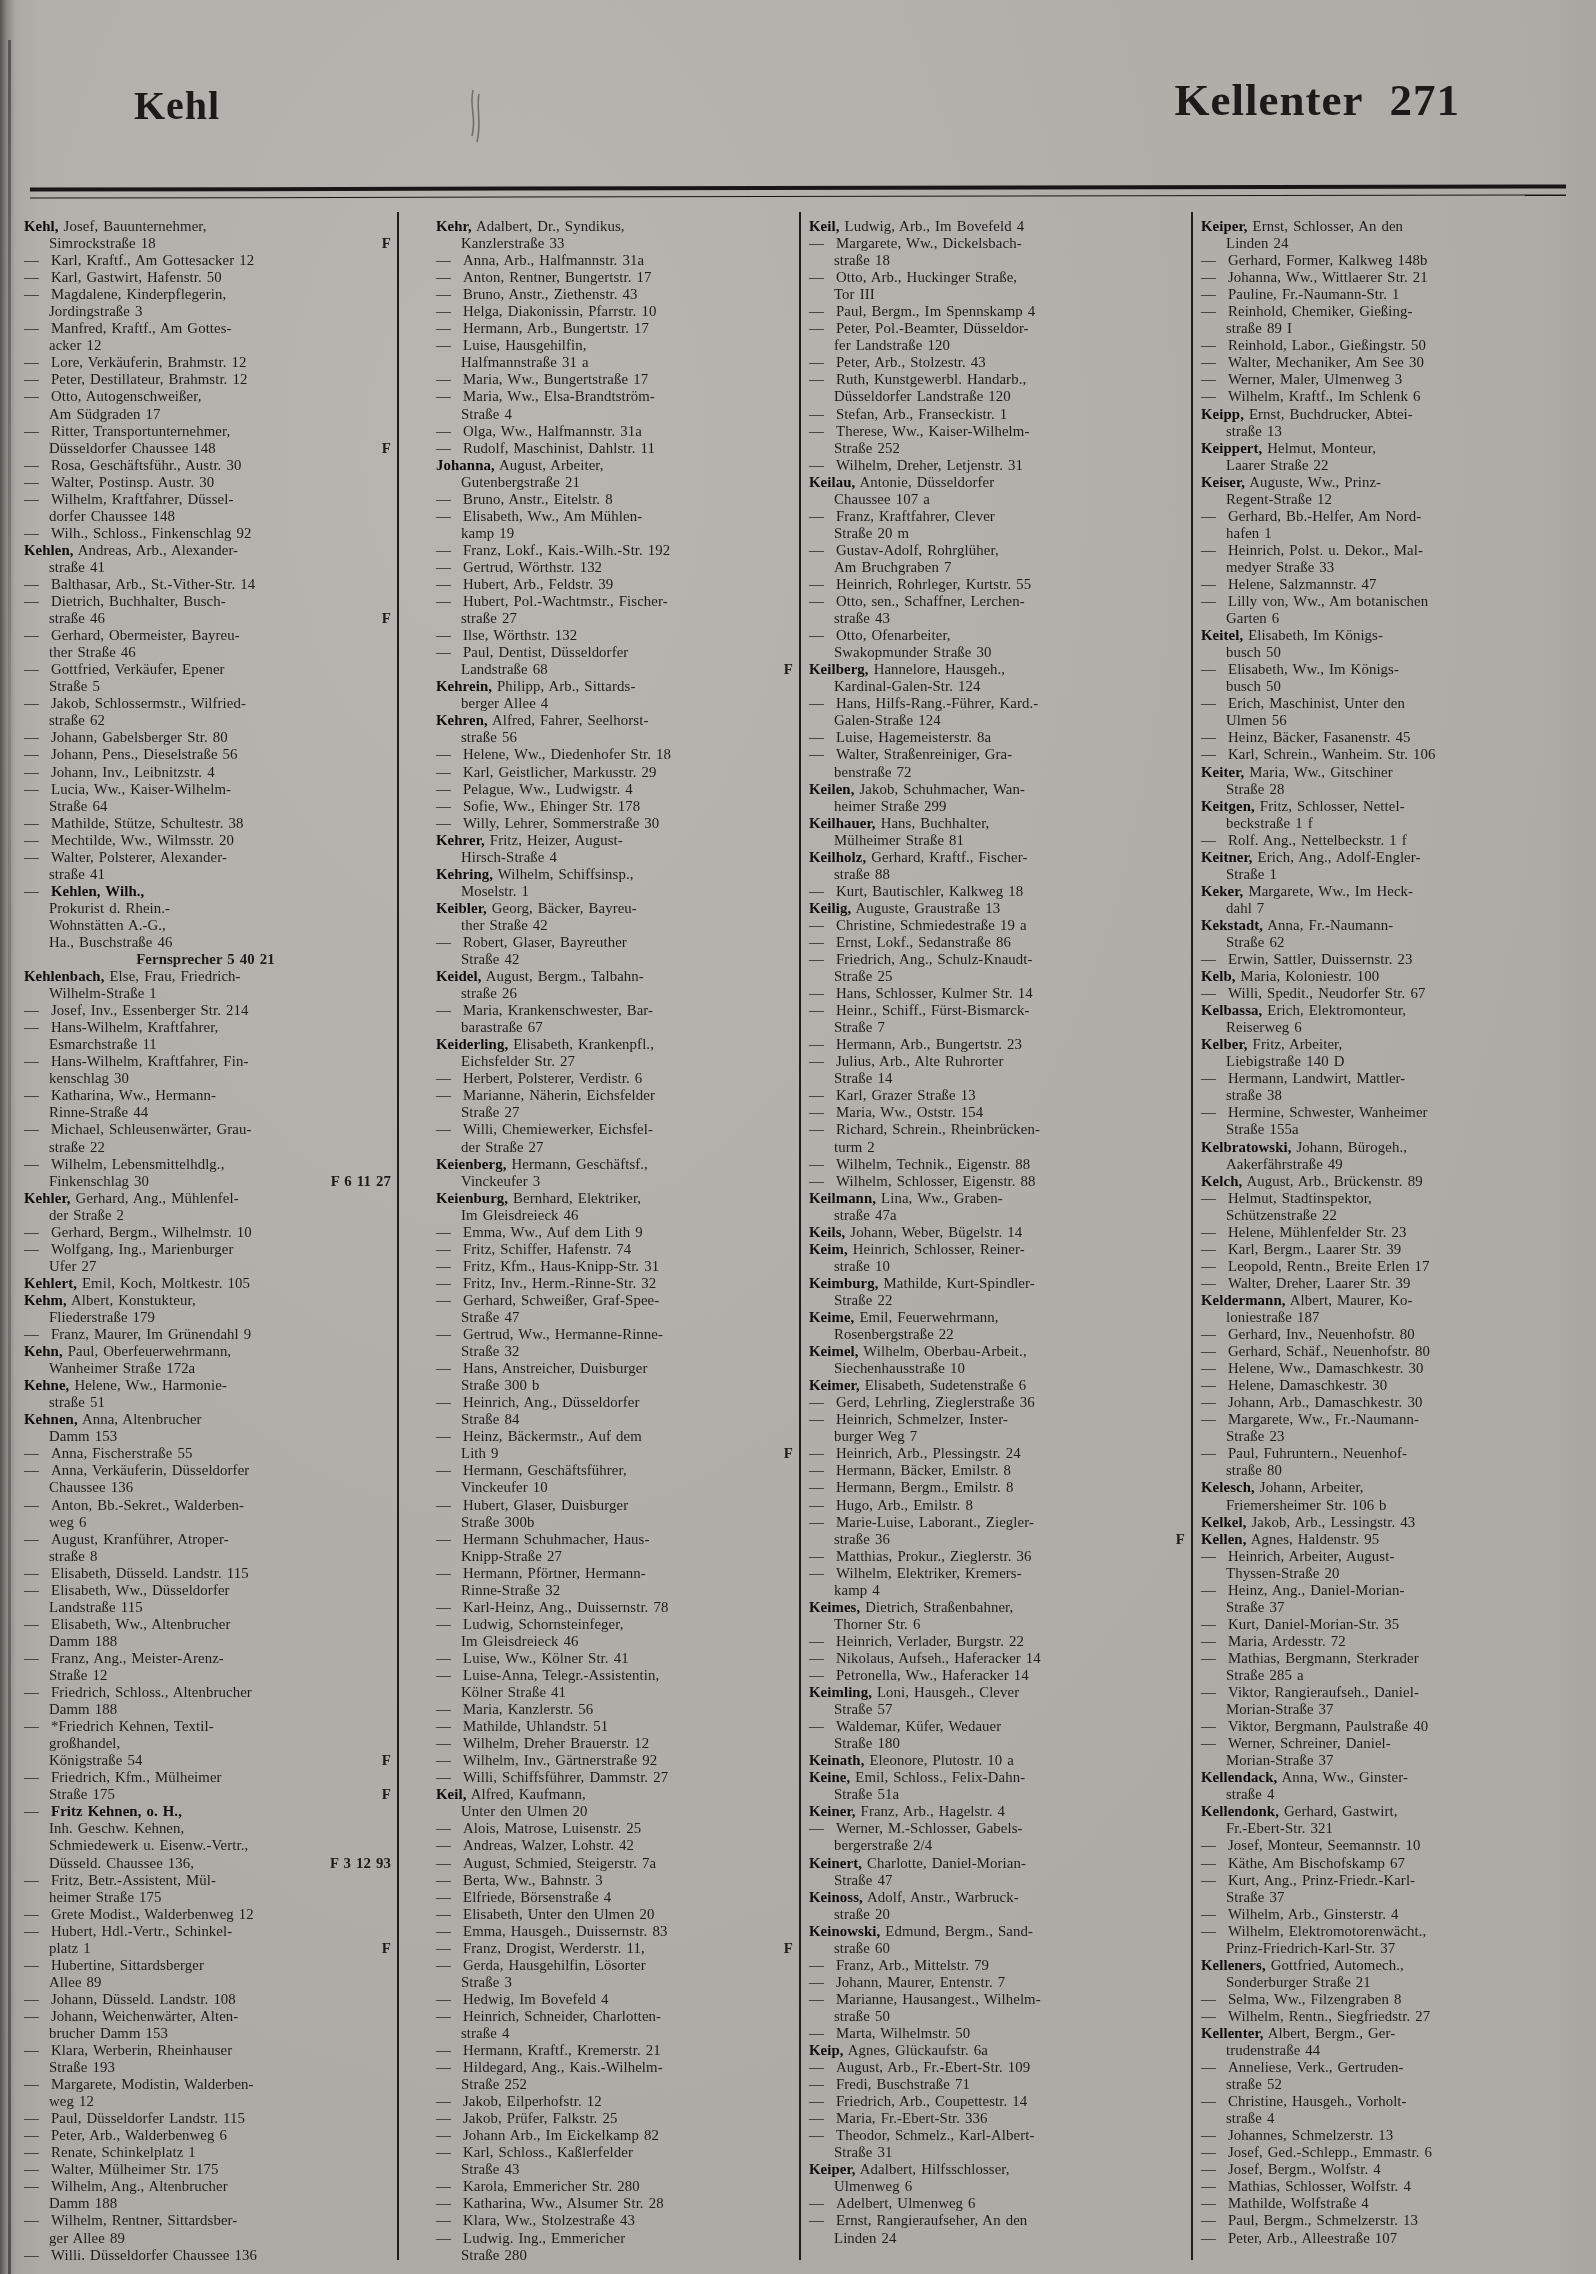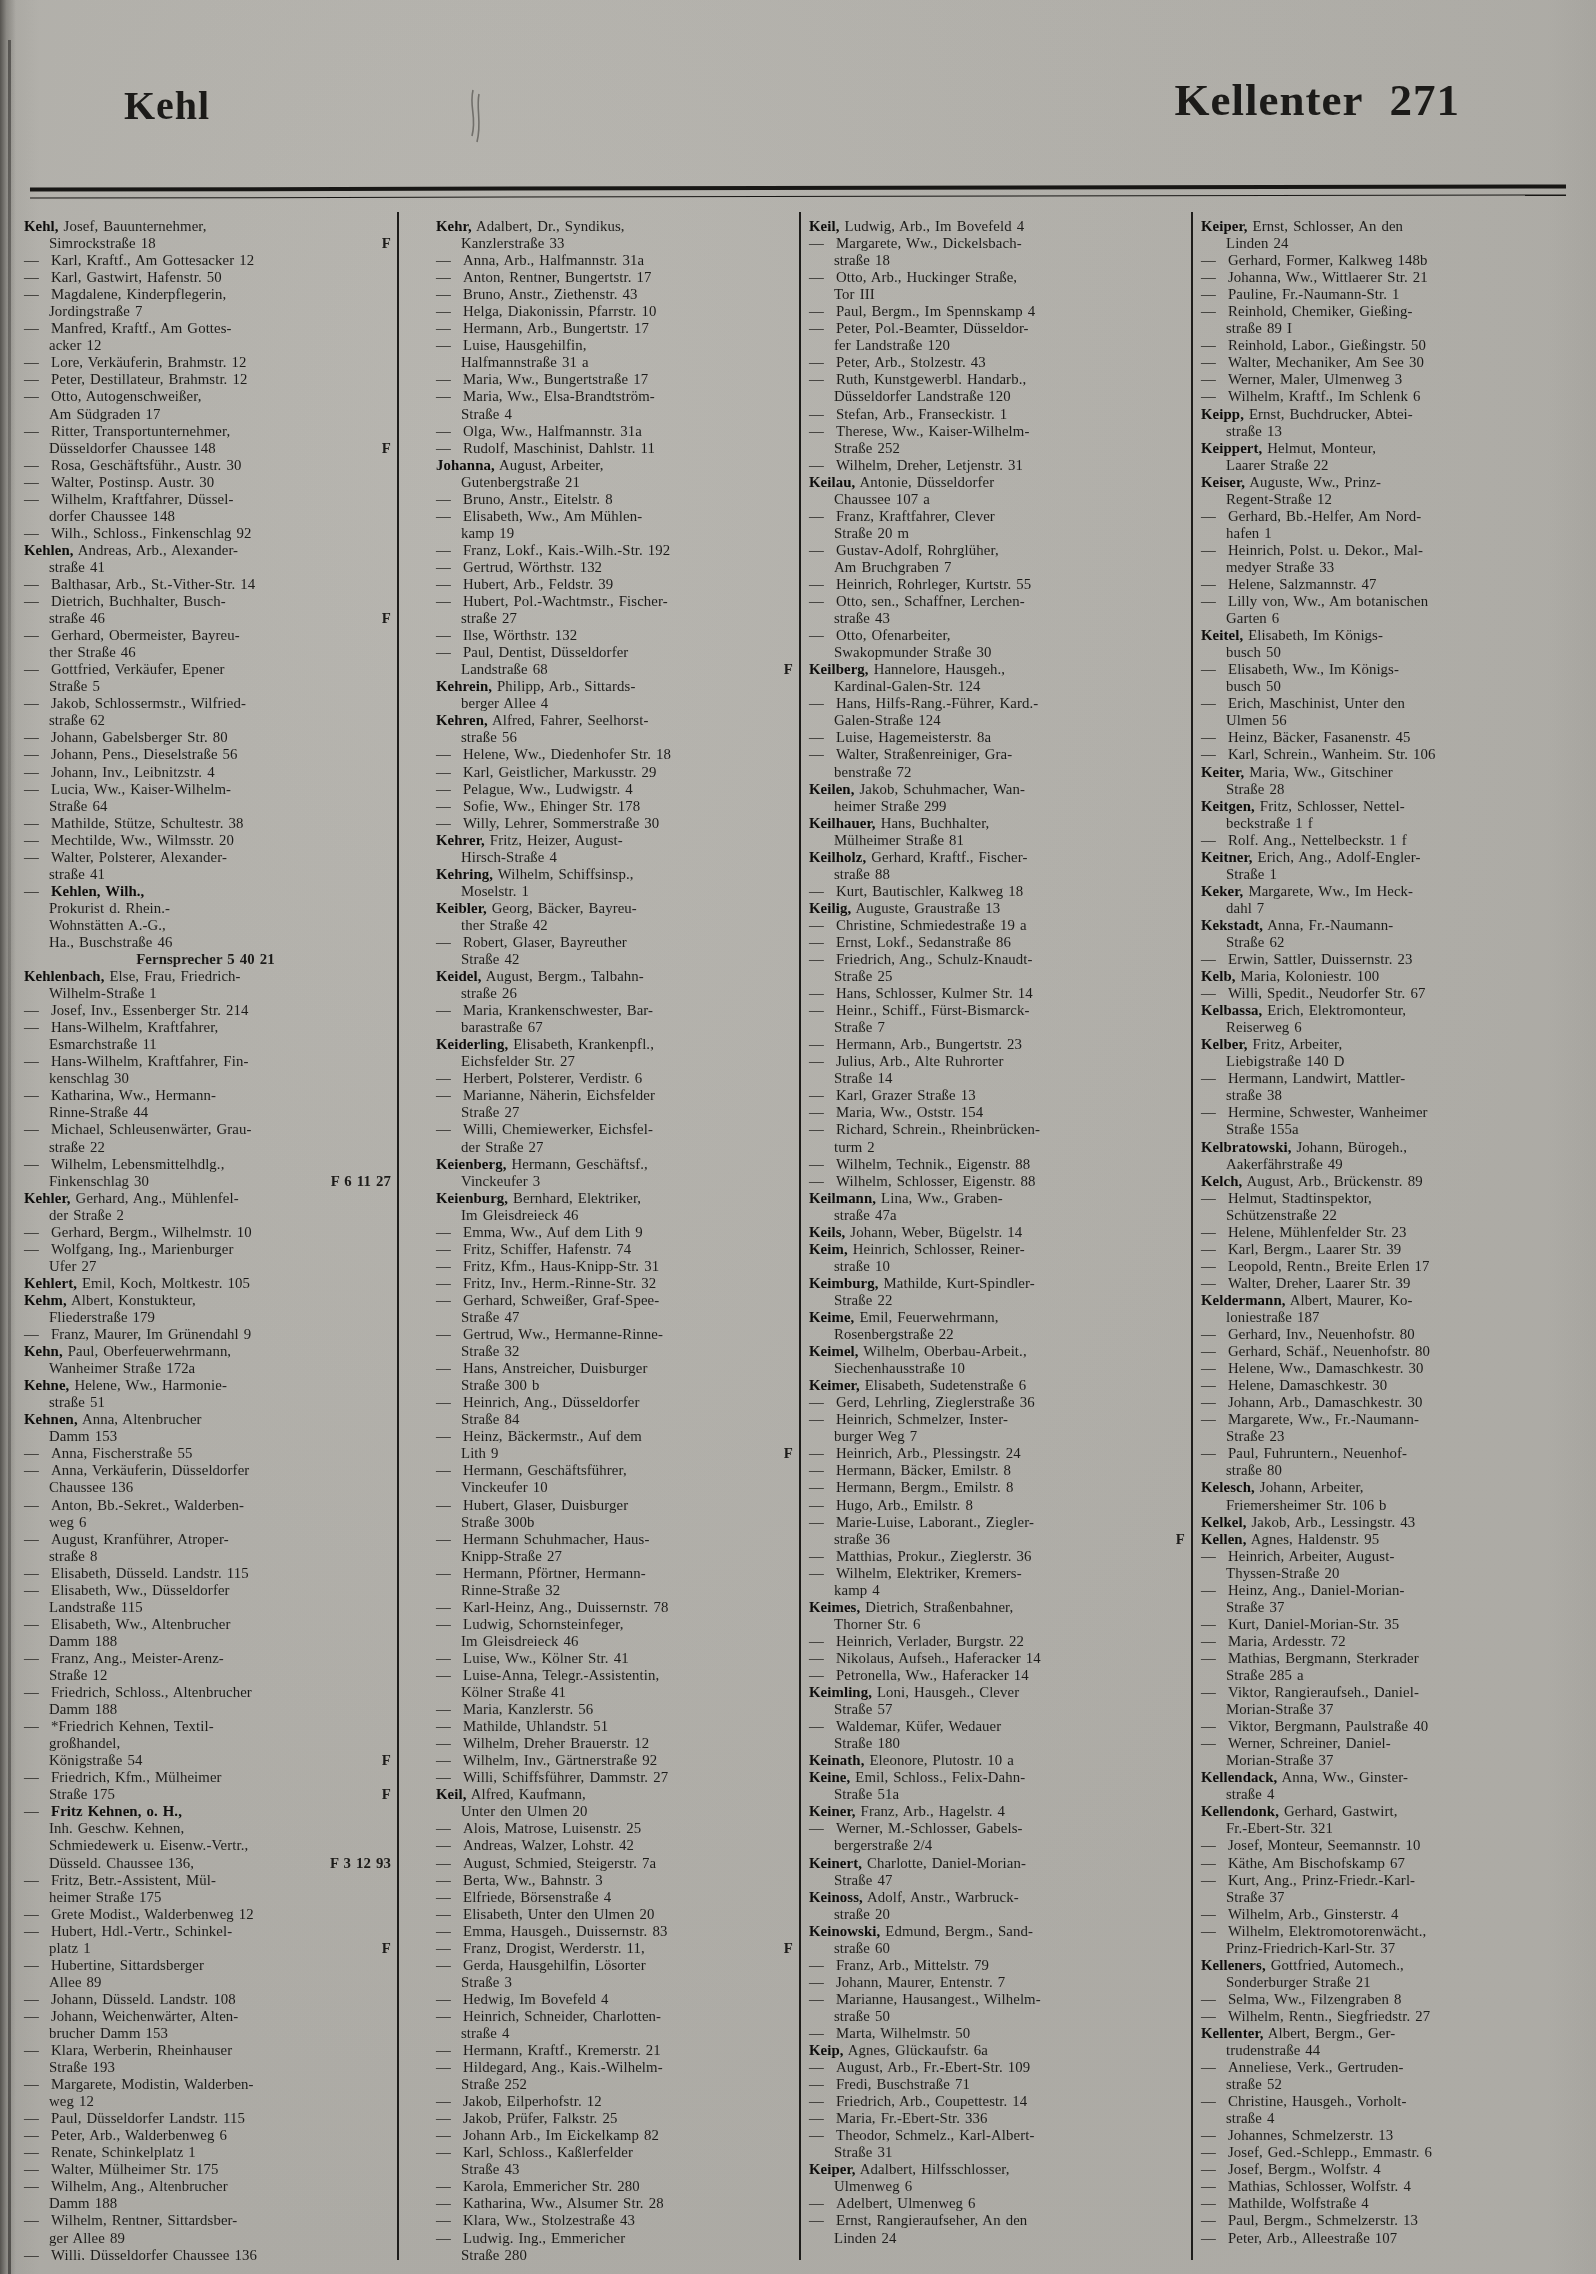--- a/index.html
+++ b/index.html
@@ -17,21 +17,21 @@
   .binding{
     position:absolute;left:0;top:0;bottom:0;width:16px;
     background:linear-gradient(90deg,#55534f 0%,#8a8883 40%,rgba(179,177,171,0) 100%);
   }
   .binding-line{
     position:absolute;left:8px;top:40px;bottom:0;width:3px;
     background:linear-gradient(180deg,rgba(40,38,36,.55),rgba(40,38,36,.15) 30%,rgba(40,38,36,.45) 80%,rgba(40,38,36,.6));
   }
   header{position:absolute;top:68px;left:0;right:0;height:70px;}
   .hdr-left{
-    position:absolute;left:124px;top:14px;
+    position:absolute;left:134px;top:14px;
     font-size:40px;font-weight:bold;letter-spacing:1px;
   }
   .hdr-right{position:absolute;right:136px;top:6px;font-size:45px;font-weight:bold;letter-spacing:1px;}
   .hdr-right .pagenum{margin-left:26px;font-weight:bold;}
   .pen-mark{position:absolute;left:455px;top:18px;opacity:.55;}
   .rule{
     position:absolute;left:30px;right:30px;top:186px;height:6px;
     border-top:4px solid #181715;border-bottom:1px solid #181715;
     transform:rotate(-0.12deg);
   }
@@ -79,21 +79,21 @@
 
   <div class="rule"></div>
 
   <main class="cols">
     <section class="col col1">
         <div class="line"><span class="lt"><b>Kehl,</b> Josef, Bauunternehmer,</span></div>
         <div class="line cont"><span class="lt">Simrockstraße 18</span><span class="rt">F</span></div>
         <div class="line"><span class="lt"><span class="dash">—</span>Karl, Kraftf., Am Gottesacker 12</span></div>
         <div class="line"><span class="lt"><span class="dash">—</span>Karl, Gastwirt, Hafenstr. 50</span></div>
         <div class="line"><span class="lt"><span class="dash">—</span>Magdalene, Kinderpflegerin,</span></div>
-        <div class="line cont"><span class="lt">Jordingstraße 7</span></div>
+        <div class="line cont"><span class="lt">Jordingstraße 3</span></div>
         <div class="line"><span class="lt"><span class="dash">—</span>Manfred, Kraftf., Am Gottes-</span></div>
         <div class="line cont"><span class="lt">acker 12</span></div>
         <div class="line"><span class="lt"><span class="dash">—</span>Lore, Verkäuferin, Brahmstr. 12</span></div>
         <div class="line"><span class="lt"><span class="dash">—</span>Peter, Destillateur, Brahmstr. 12</span></div>
         <div class="line"><span class="lt"><span class="dash">—</span>Otto, Autogenschweißer,</span></div>
         <div class="line cont"><span class="lt">Am Südgraden 17</span></div>
         <div class="line"><span class="lt"><span class="dash">—</span>Ritter, Transportunternehmer,</span></div>
         <div class="line cont"><span class="lt">Düsseldorfer Chaussee 148</span><span class="rt">F</span></div>
         <div class="line"><span class="lt"><span class="dash">—</span>Rosa, Geschäftsführ., Austr. 30</span></div>
         <div class="line"><span class="lt"><span class="dash">—</span>Walter, Postinsp. Austr. 30</span></div>

